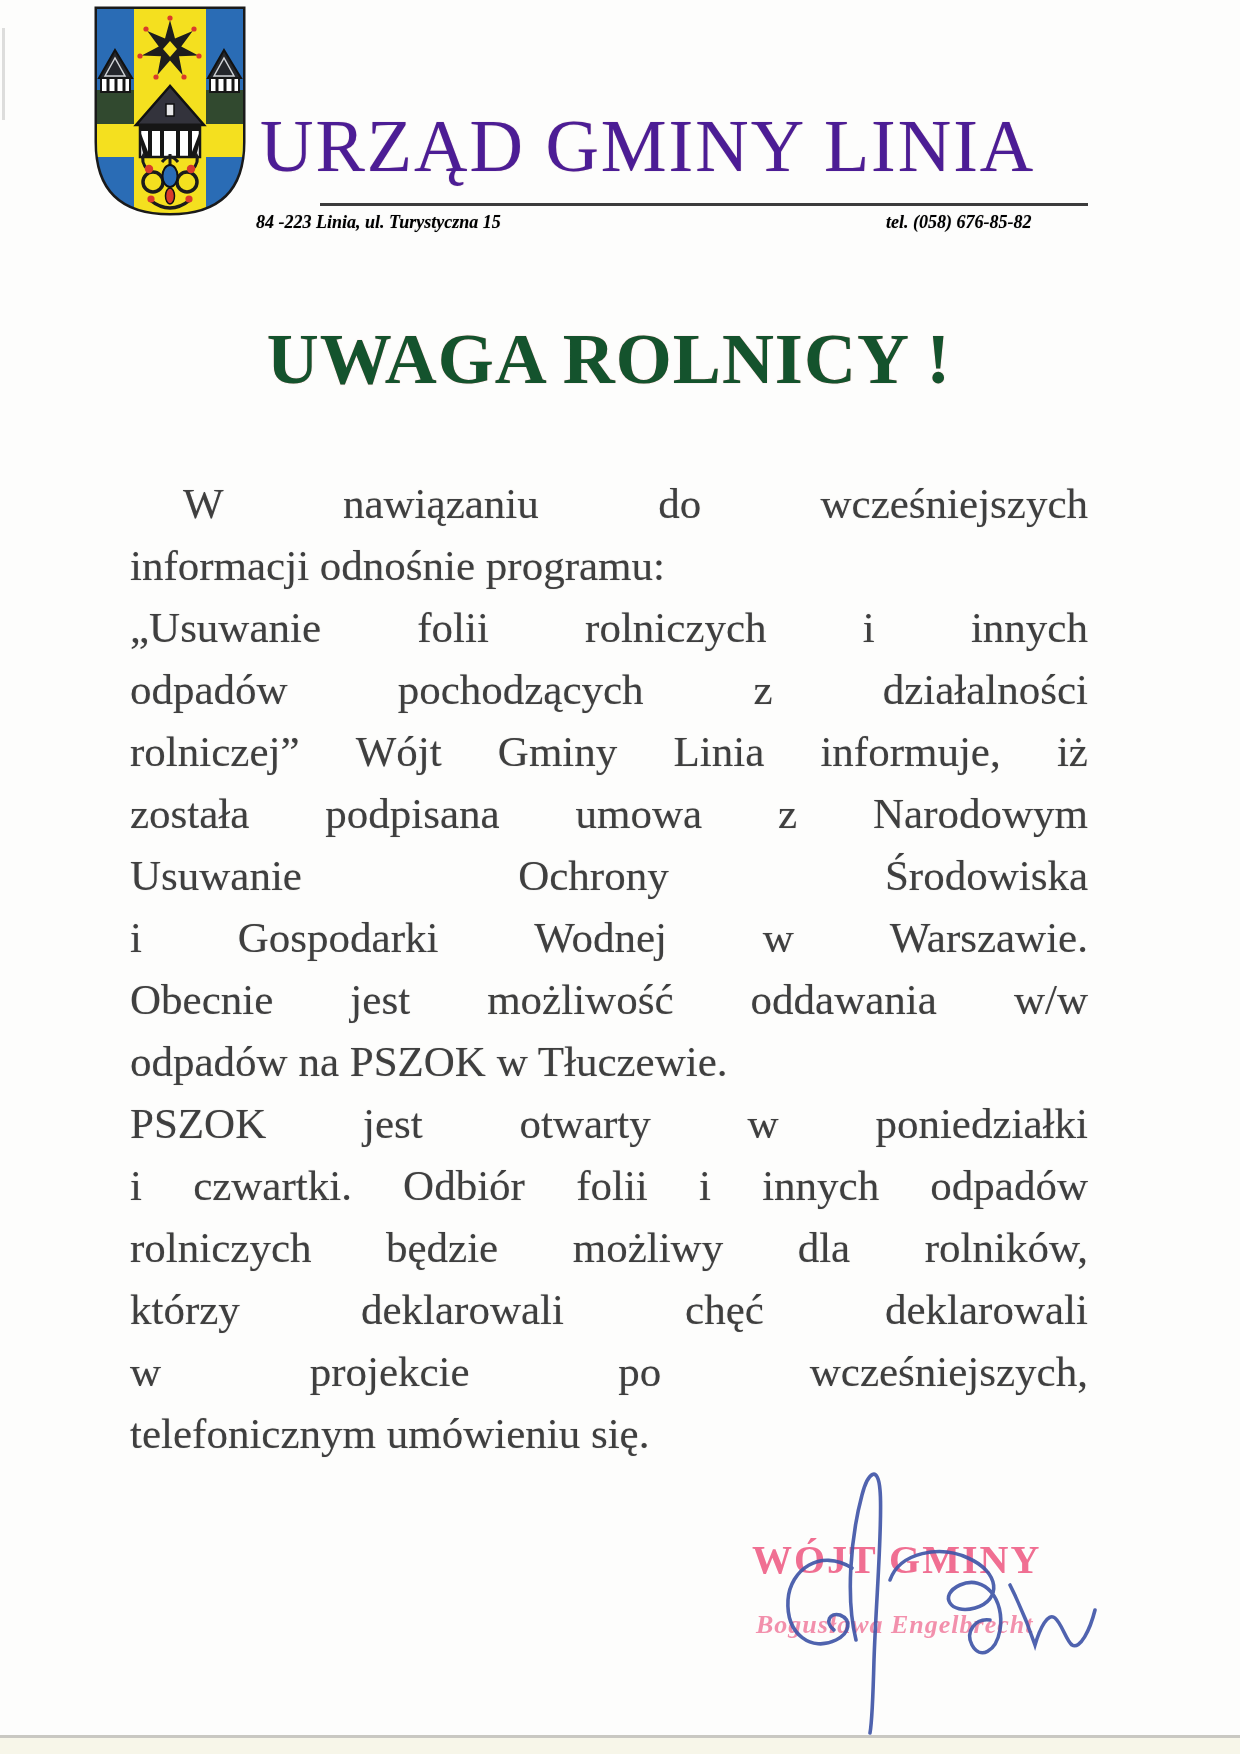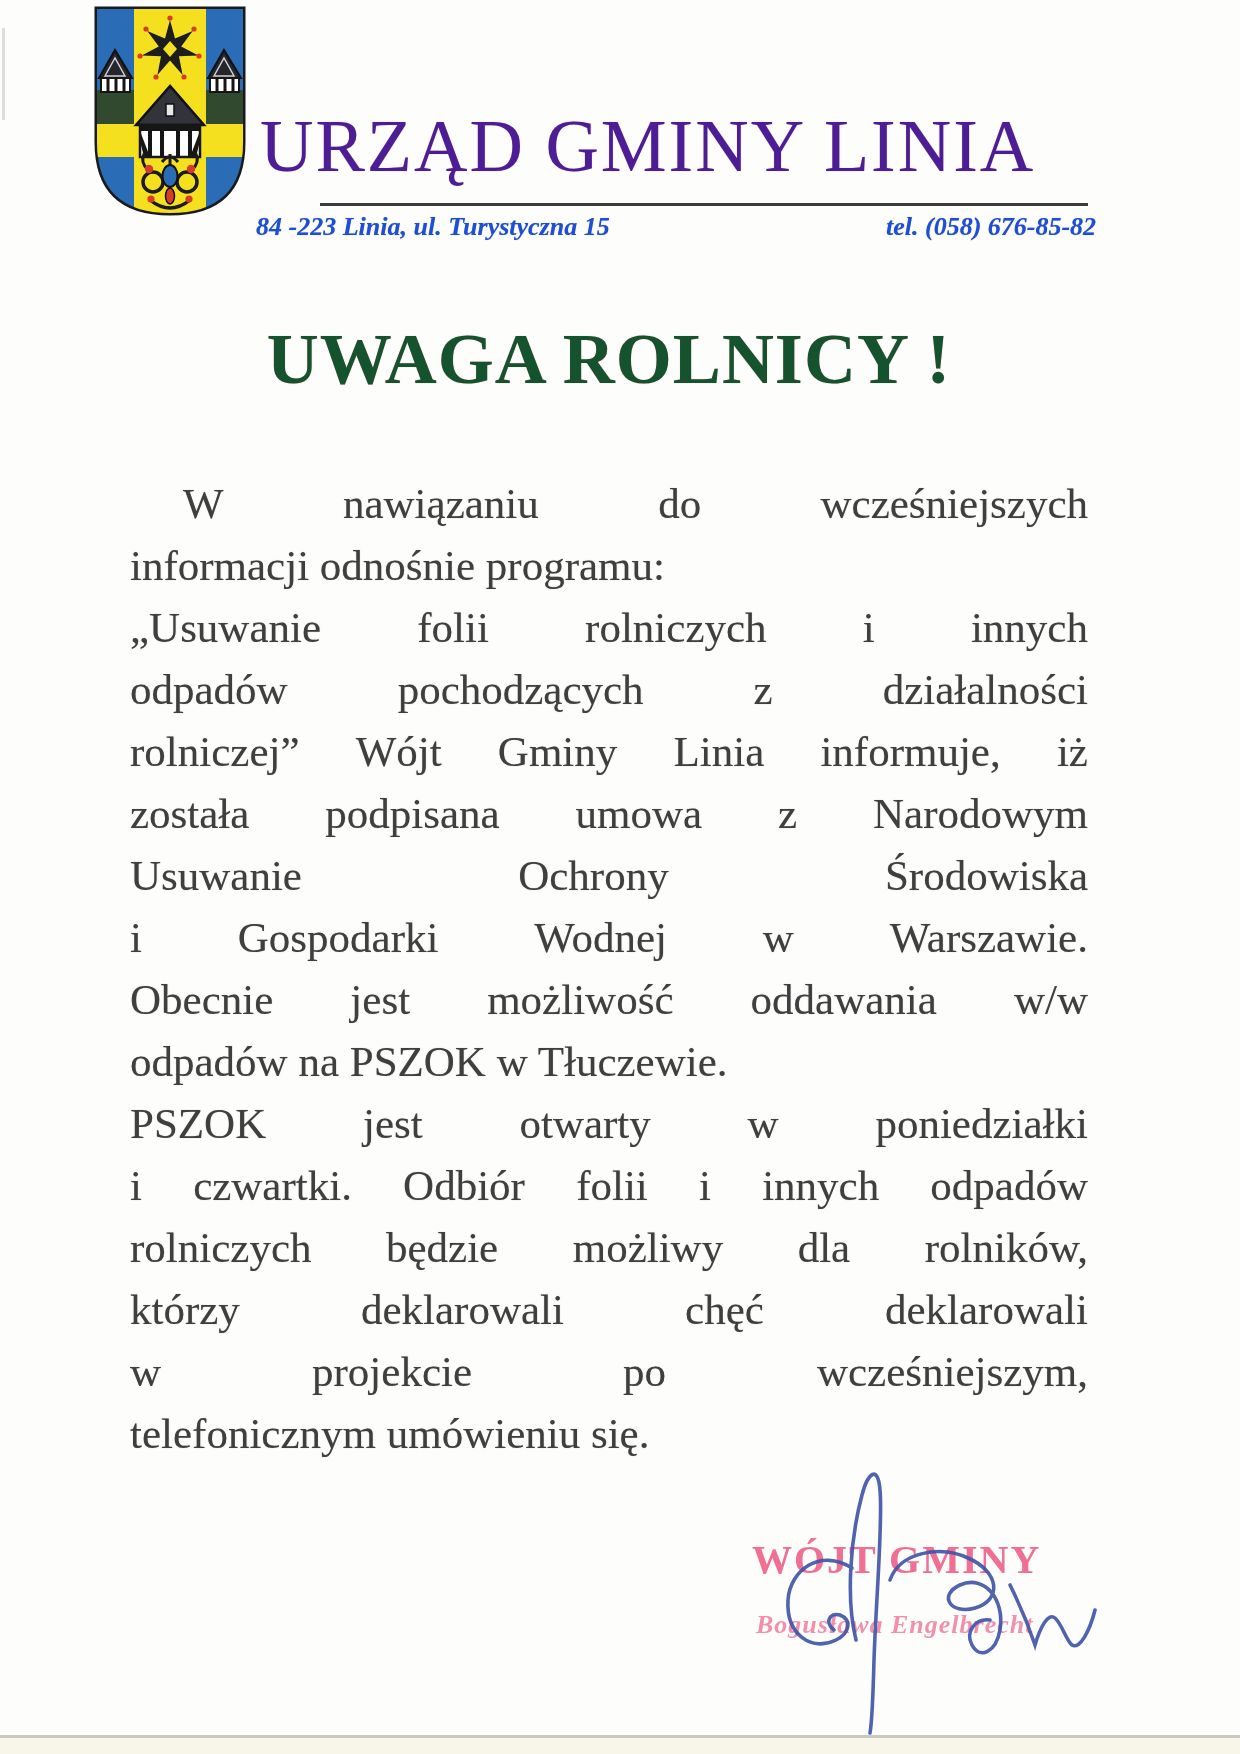--- a/index.html
+++ b/index.html
@@ -19,22 +19,22 @@
     font-size:74px;line-height:80px;letter-spacing:2px;
     color:#4c1d95;white-space:nowrap;
     text-shadow:0 0 1px rgba(139,61,94,.45);
   }
   .header-rule{
     position:absolute;left:320px;top:203px;width:768px;height:3px;
     background:#3c3c3c;
   }
   .address, .phone{
     position:absolute;top:212px;
-    font-size:26px;font-style:italic;font-weight:bold;
-    color:#1d4ed8;white-space:nowrap;
+    font-size:18px;font-style:italic;font-weight:bold;
+    color:#000000;white-space:nowrap;
     text-shadow:0 0 1px rgba(20,20,20,.35);
   }
   .address{left:256px;}
   .phone{left:886px;width:206px;}
   
   .notice-title{
     position:absolute;left:130px;top:318px;width:958px;
     text-align:center;
     font-size:72px;font-weight:bold;letter-spacing:1px;
     color:#14532d;white-space:nowrap;
@@ -228,21 +228,21 @@
       <div class="body-line justify">
         <span>którzy</span>
         <span>deklarowali</span>
         <span>chęć</span>
         <span>deklarowali</span>
       </div>
       <div class="body-line justify">
         <span>w</span>
         <span>projekcie</span>
         <span>po</span>
-        <span>wcześniejszym,</span>
+        <span>wcześniejszych,</span>
       </div>
       <div class="body-line">telefonicznym umówieniu się.</div>
     </div>
 
   <div class="stamp-title">WÓJT GMINY</div>
   <div class="stamp-name">Bogusława Engelbrecht</div>
   <div class="signature-ink">
     <svg width="400" height="310" viewBox="0 0 400 310" xmlns="http://www.w3.org/2000/svg">
       <g fill="none" stroke="#4156a8" stroke-width="3.6" stroke-linecap="round" opacity="0.92">
 

